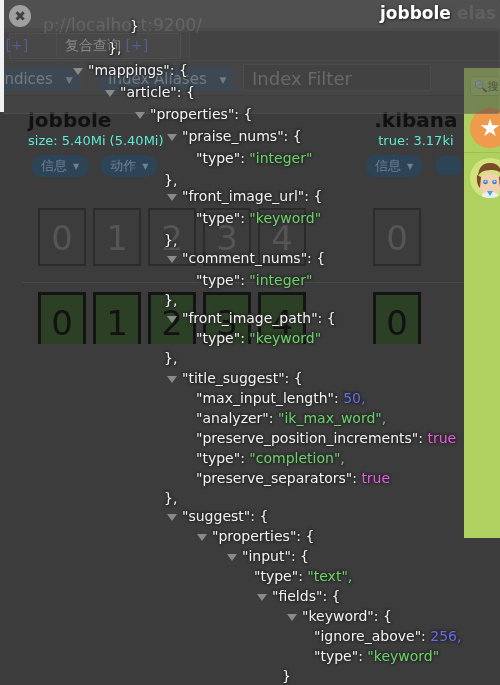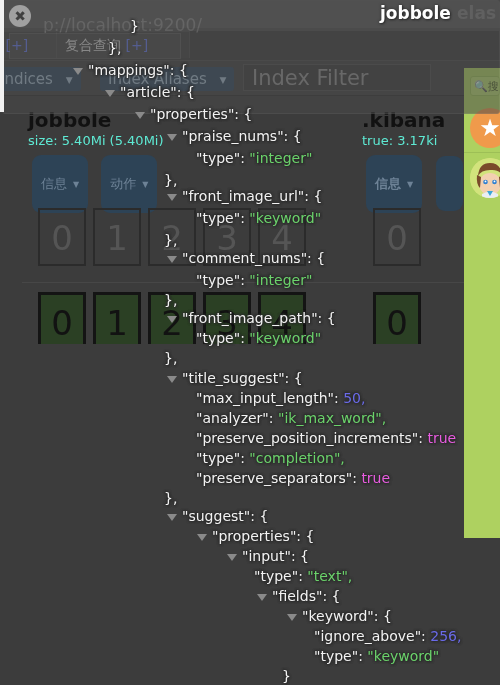--- a/index.html
+++ b/index.html
@@ -37,30 +37,30 @@
   }
   .tb-btn{
     position:absolute;top:6px;height:24px;line-height:24px;
     background:#31475c;color:#9fb6c9;border-radius:3px;
     font-size:15px;padding:0 8px;white-space:nowrap;
   }
   .tb-btn .caret{font-size:9px;margin-left:8px;color:#9fb6c9;vertical-align:middle;}
   #index-filter{
     position:absolute;left:243px;top:64px;width:188px;height:27px;
     background:#3a3a3a;border:1px solid #4e4e4e;
-    color:#8d8d8d;font-size:21px;line-height:27px;padding-left:8px;
+    color:#8d8d8d;font-size:18px;line-height:27px;padding-left:8px;
     box-sizing:border-box;
   }
   
   .idx-card{position:absolute;}
   .idx-name{font-size:20px;font-weight:bold;color:#111;white-space:nowrap;}
   .idx-meta{font-size:13px;color:#5eead4;white-space:nowrap;line-height:18px;}
   .idx-pill{
     display:inline-block;background:#2d4356;color:#6d8296;border-radius:9px;
-    font-size:13px;padding:20px 9px;margin-right:8px;white-space:nowrap;
+    font-size:13px;padding:2px 9px;margin-right:8px;white-space:nowrap;
   }
   .idx-pill .caret{font-size:8px;margin-left:6px;vertical-align:middle;}
   
   .shard-row{position:absolute;height:58px;}
   .shard-box{
     position:absolute;top:0;width:48px;height:58px;box-sizing:border-box;
     text-align:center;font-size:34px;line-height:56px;
   }
   .shard-box.dim{border:2px solid #2b2b2b;color:#555;background:transparent;}
   .shard-box.on{border:3px solid #141414;background:#2b4024;color:#121212;}
@@ -172,24 +172,24 @@
 
   <div class="idx-card" style="left:28px;top:108px;">
     <div class="idx-name">jobbole</div>
     <div class="idx-meta">size: 5.40Mi (5.40Mi)</div>
     <div style="margin-top:5px;margin-left:4px;">
       <span class="idx-pill"><span>信息</span><span class="caret">▼</span></span>
       <span class="idx-pill"><span>动作</span><span class="caret">▼</span></span>
     </div>
   </div>
 
-  <div class="idx-card" style="left:362px;top:108px;">
+  <div class="idx-card" style="left:362px;top:108px;text-align:center;">
     <div class="idx-name">.kibana</div>
     <div class="idx-meta">true: 3.17ki</div>
-    <div style="margin-top:5px;margin-left:4px;font-weight:bold;">
+    <div style="margin-top:5px;margin-left:4px;">
       <span class="idx-pill"><span>信息</span><span class="caret">▼</span></span>
       <span class="idx-pill"><span class="caret">&nbsp;</span></span>
     </div>
   </div>
 
   <div class="shard-row" style="left:0;top:208px;width:500px;">
     <div class="shard-box dim" style="left:38px;">0</div>
     <div class="shard-box dim" style="left:93px;">1</div>
     <div class="shard-box dim" style="left:148px;">2</div>
     <div class="shard-box dim" style="left:203px;">3</div>

